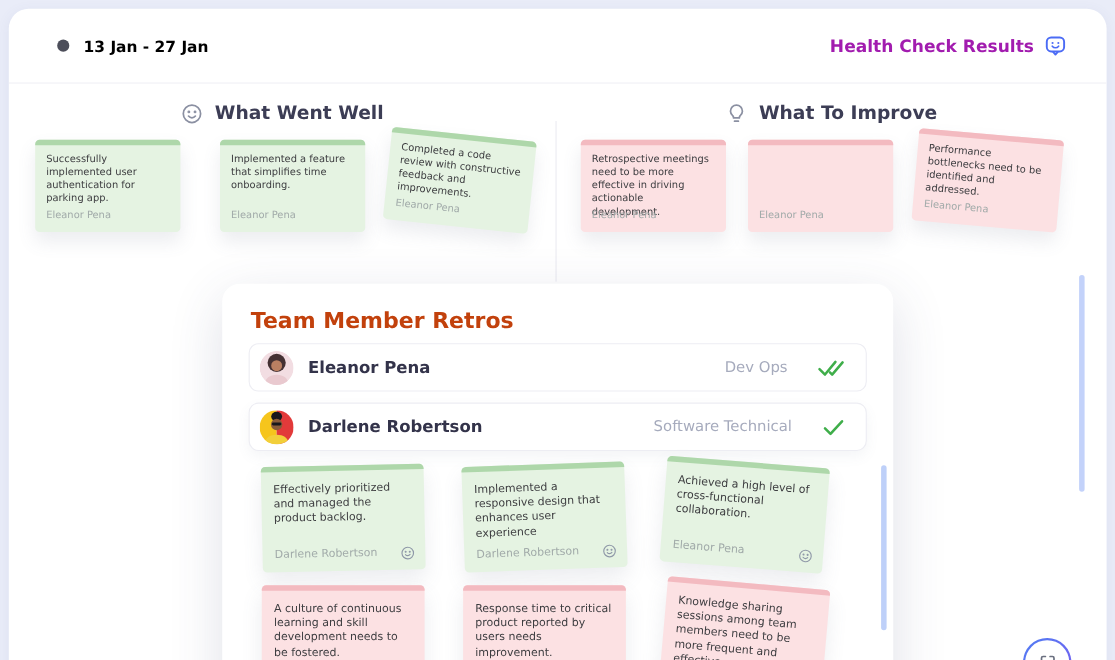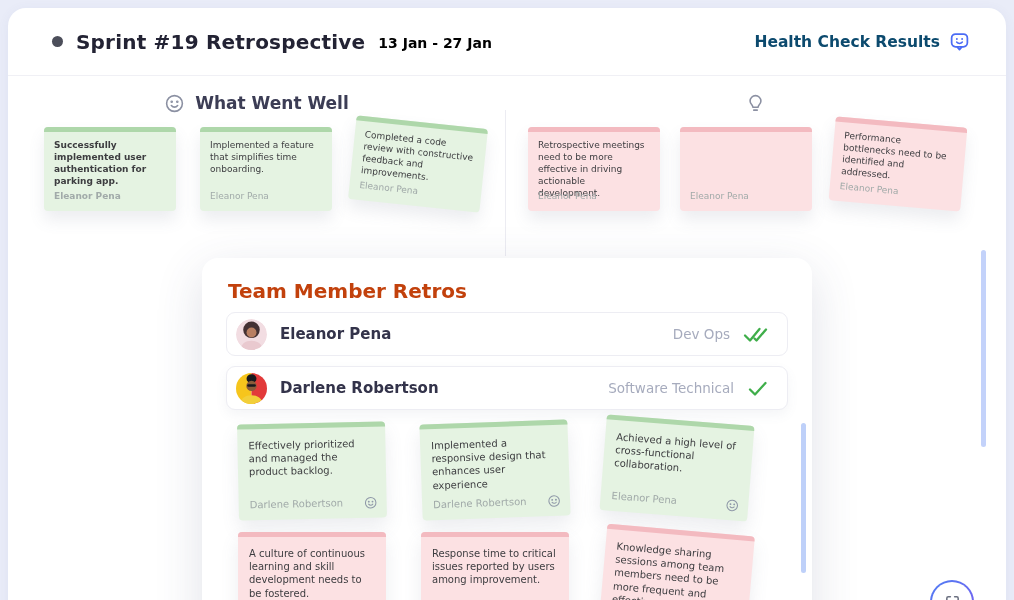--- a/index.html
+++ b/index.html
@@ -14,41 +14,41 @@
     background:#ffffff;border-radius:18px;overflow:hidden;
     box-shadow:0 2px 12px rgba(90,100,150,.07);
   }
   
   .hdr{position:absolute;left:0;top:0;width:100%;height:67px;border-bottom:1px solid #f0f0f5;}
   .hdr-left{position:absolute;left:44px;top:0;height:67px;display:flex;align-items:center;gap:13px;}
   .hdr-dot{width:11px;height:11px;border-radius:50%;background:#4c4e5a;flex:none;}
   .hdr-title{font-size:20px;font-weight:700;color:#232334;letter-spacing:.2px;white-space:nowrap;}
   .hdr-date{font-size:14px;font-weight:600;color:#000000;margin-top:3px;white-space:nowrap;}
   .hdr-right{position:absolute;right:36px;top:0;height:67px;display:flex;align-items:center;gap:9px;cursor:pointer;}
-  .hdr-link{font-size:15.5px;font-weight:700;color:#0c4a6e;white-space:nowrap;}
+  .hdr-link{font-size:15.5px;font-weight:700;color:#a21caf;white-space:nowrap;}
   
   .col-hdr{position:absolute;top:81px;height:28px;display:flex;align-items:center;justify-content:center;gap:10px;
     font-size:17px;font-weight:700;color:#3c3d55;}
   .col-hdr.cw{left:0;width:497px;}
   .col-hdr.ci{left:497px;width:501px;}
   .v-divider{position:absolute;left:497px;top:102px;width:1px;height:146px;background:#ececf2;}
   
   .note{
     position:absolute;width:132px;height:84px;border-radius:4px;
     padding:13px 10px 0;box-sizing:border-box;
     font-size:9px;line-height:1.32;color:#3d3d40;
     box-shadow:0 9px 16px rgba(100,110,135,.12);
   }
   .note::before{content:"";position:absolute;left:0;top:0;right:0;height:5px;border-radius:4px 4px 0 0;}
   .green{background:#e5f3e2;}
   .green::before{background:#aed7aa;}
   .red{background:#fce1e3;}
   .red::before{background:#f3bac0;}
   .note .author{position:absolute;left:10px;bottom:8px;font-size:9px;color:#a1aaa9;}
-  #n-g1{left:36px;top:119px;font-weight:bold;}
+  #n-g1{left:24px;top:119px;}
   #n-g2{left:192px;top:119px;}
   #n-g3{left:344px;top:114px;transform:rotate(6deg);}
   #n-r1{left:520px;top:119px;}
   #n-r2{left:672px;top:119px;}
   #n-r3{left:824px;top:114px;transform:rotate(5deg);}
   
   .modal{
     position:absolute;left:194px;top:250px;width:610px;height:392px;
     background:#fff;border-radius:16px;
     box-shadow:0 14px 48px rgba(60,70,110,.16);
@@ -57,21 +57,21 @@
   .member{
     position:absolute;left:24px;width:562px;height:44px;box-sizing:border-box;
     border:1px solid #ededf3;border-radius:9px;background:#fff;
     display:flex;align-items:center;gap:13px;padding:0 18px 0 9px;cursor:pointer;
   }
   #member-0{top:54px;}
   #member-1{top:108px;box-shadow:0 5px 12px rgba(100,110,140,.07);}
   .avatar{width:31px;height:31px;border-radius:50%;overflow:hidden;flex:none;}
   .avatar svg{display:block;}
   .member-name{font-size:15px;font-weight:600;color:#33334a;}
-  .member-role{margin-left:auto;font-size:13.5px;color:#a6abbd;}
+  .member-role{margin-left:auto;font-size:13.5px;color:#a6abbd;margin-right:14px;}
   .member-check{flex:none;display:flex;align-items:center;}
   
   .mnote{
     position:absolute;width:148px;height:96px;border-radius:4px;
     padding:15px 11px 0;box-sizing:border-box;
     font-size:10px;line-height:1.32;color:#3d3d40;
     box-shadow:0 9px 18px rgba(100,110,135,.12);
   }
   .mnote::before{content:"";position:absolute;left:0;top:0;right:0;height:5px;border-radius:4px 4px 0 0;}
   .mnote .author{position:absolute;left:11px;bottom:9px;font-size:10px;color:#a1aaa9;}
@@ -92,21 +92,20 @@
   .expand-btn .inner{width:100%;height:100%;border-radius:50%;background:#fff;display:flex;align-items:center;justify-content:center;}
 </style>
 </head>
 <body>
 
 <div class="card">
 
   <div class="hdr">
     <div class="hdr-left">
       <span class="hdr-dot"></span>
-      <span class="hdr-title">Sprint #19 Retrospective</span>
       <span class="hdr-date">13 Jan - 27 Jan</span>
     </div>
     <div class="hdr-right">
       <span class="hdr-link">Health Check Results</span>
       <span style="line-height:0;">
         <svg width="21" height="21" viewBox="0 0 24 24" fill="none">
           <defs>
               <linearGradient id="hcg" x1="0" y1="0" x2="24" y2="24">
             <stop offset="0" stop-color="#4a6cf5"></stop>
                 <stop offset="1" stop-color="#9a5cf0"></stop>
@@ -133,20 +132,21 @@
     </span>
     <span>What Went Well</span>
   </div>
   <div class="col-hdr ci">
     <span style="line-height:0;">
       <svg width="21" height="21" viewBox="0 0 24 24" fill="none" stroke="#8b90a2" stroke-width="1.8" stroke-linecap="round" stroke-linejoin="round">
         <path d="M12 3a6.2 6.2 0 0 1 6.2 6.2c0 2.3-1.3 3.6-2.3 4.7-.6.7-.9 1.5-.9 2.4h-6c0-.9-.3-1.7-.9-2.4-1-1.1-2.3-2.4-2.3-4.7A6.2 6.2 0 0 1 12 3z"></path>
         <path d="M10 19.6h4"></path>
       </svg>
     </span>
+    <span>What To Improve</span>
   </div>
   <div class="v-divider"></div>
 
   <div class="note green" id="n-g1">
     <div>Successfully implemented user authentication for parking app.</div>
     <div class="author">Eleanor Pena</div>
   </div>
   <div class="note green" id="n-g2">
     <div>Implemented a feature that simplifies time onboarding.</div>
     <div class="author">Eleanor Pena</div>
@@ -246,21 +246,21 @@
             <circle cx="15.2" cy="10" r="0.7" fill="#8f98a8"></circle>
           <path d="M8.4 14.3c1 1.2 2.2 1.8 3.6 1.8s2.6-.6 3.6-1.8"></path>
         </svg>
       </span>
     </div>
 
     <div class="mnote red" id="mn-r1">
       <div>A culture of continuous learning and skill development needs to be fostered.</div>
     </div>
     <div class="mnote red" id="mn-r2">
-      <div>Response time to critical issues reported by users among improvement.</div>
+      <div>Response time to critical product reported by users needs improvement.</div>
     </div>
     <div class="mnote red" id="mn-r3">
       <div>Knowledge sharing sessions among team members need to be more frequent and effective.</div>
     </div>
 
     <div class="modal-scroll"></div>
   </div>
 
   <div class="expand-btn">
     <div class="inner">

